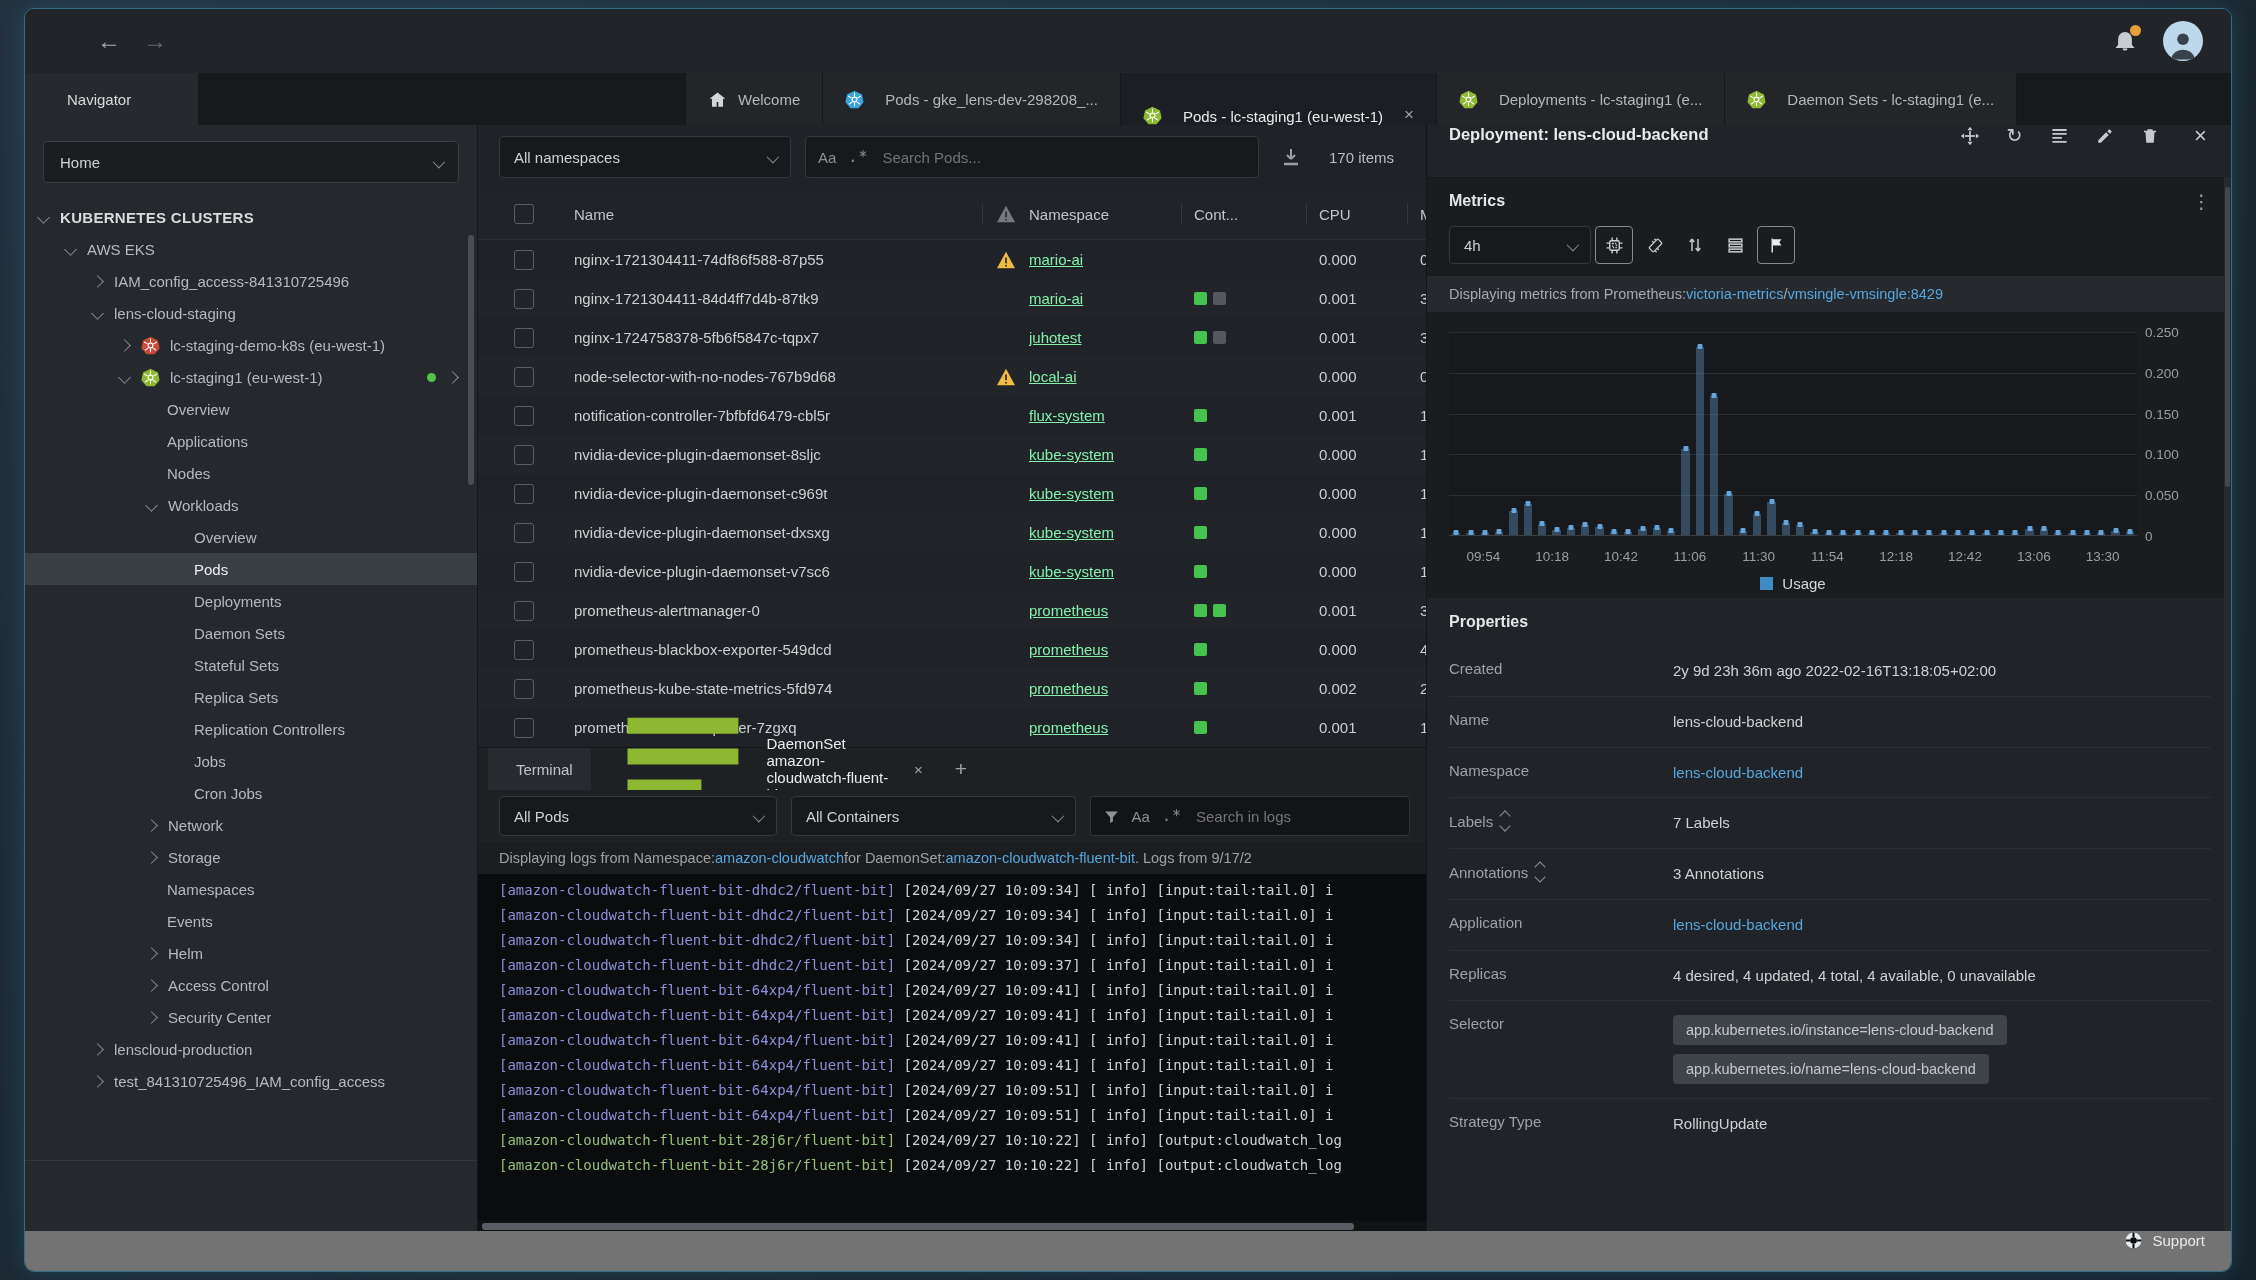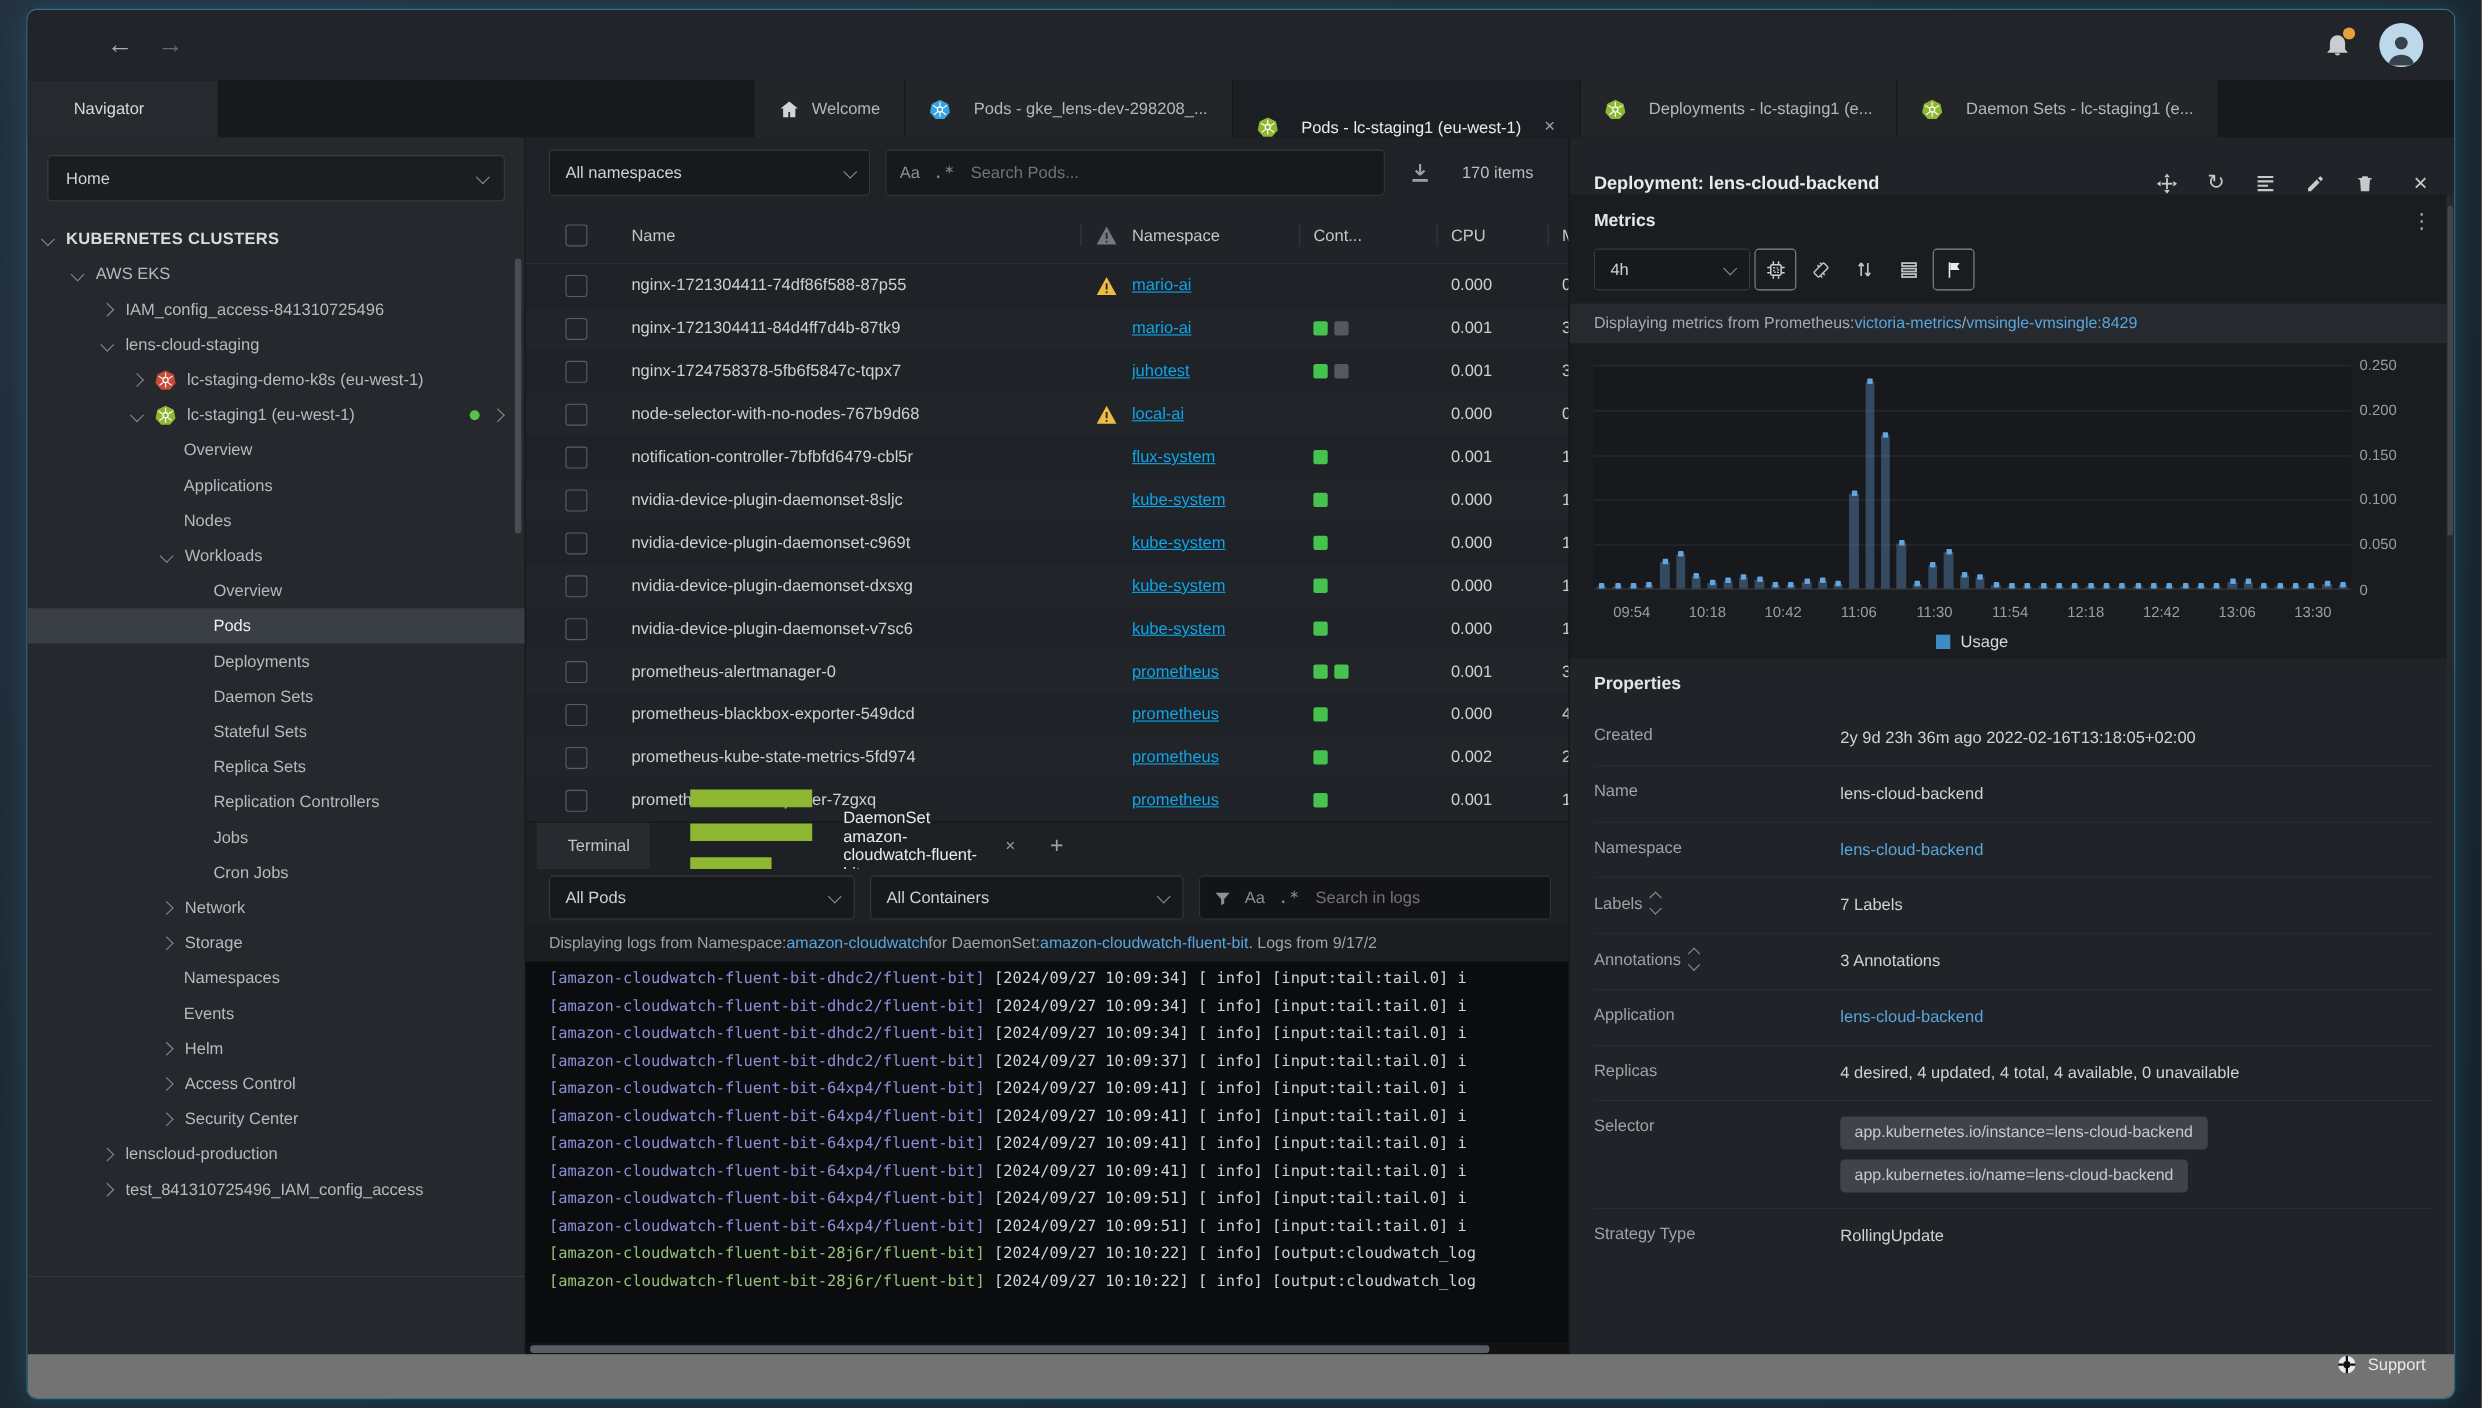--- a/index.html
+++ b/index.html
@@ -80,21 +80,21 @@
   .rrow:nth-child(even){background:#212428;}
   .cb{width:18px;height:18px;border:1.5px solid #5a5e64;border-radius:3px;margin-left:36px;flex:none;cursor:pointer;}
   .c-name{width:408px;padding-left:40px;white-space:nowrap;overflow:hidden;flex:none;}
   .c-warn{width:46px;flex:none;display:flex;justify-content:center;}
   .c-ns{width:152px;flex:none;white-space:nowrap;overflow:hidden;}
   .c-cont{width:112px;flex:none;display:flex;gap:6px;align-items:center;}
   .c-cpu{width:88px;flex:none;}
   .c-mem{width:90px;flex:none;white-space:nowrap;overflow:hidden;}
   .hdiv{border-left:1px solid #35383d;height:20px;}
   .thead .c-warn,.thead .c-cont,.thead .c-cpu,.thead .c-mem{position:relative;}
-  .nslink{color:#0ea5e9;text-decoration:underline;cursor:pointer;}
+  .nslink{color:#86efac;text-decoration:underline;cursor:pointer;}
   .sq{width:13px;height:13px;border-radius:2px;}
   .sq.green{background:#46c24e;}
   .sq.grey{background:#55585e;}
   .warn-tri{width:20px;height:18px;}
   
   .dock{flex:1;display:flex;flex-direction:column;min-height:0;border-top:1px solid #141619;}
   .dock-tabs{height:42px;background:#1e2124;display:flex;align-items:stretch;flex:none;font-size:15px;}
   .dtab{display:flex;align-items:center;gap:10px;padding:0 18px;cursor:pointer;color:#c2c5c8;}
   .dtab.term{background:#272a2e;margin-left:10px;}
   .dtab.active{color:#e9ebed;}
@@ -109,21 +109,21 @@
   .logs{flex:1;background:#0a0c0e;font-family:"DejaVu Sans Mono",monospace;font-size:14px;line-height:25px;
     padding:4px 0 0 21px;overflow:hidden;white-space:nowrap;position:relative;}
   .logline{height:25px;overflow:hidden;}
   .lp-purple{color:#8d90d8;}
   .lp-green{color:#97c07a;}
   .lbody{color:#ced1d5;}
   .hscroll{height:10px;background:#101214;position:relative;flex:none;}
   .hthumb{position:absolute;left:4px;top:2px;height:7px;width:92%;background:#595d63;border-radius:3px;}
   
   .rpanel{width:804px;flex:none;background:#202327;border-left:1px solid #121417;display:flex;flex-direction:column;position:relative;overflow:hidden;}
-  .rp-head{height:52px;display:flex;align-items:flex-end;padding:0 20px 0 22px;flex:none;border-bottom:1px solid #16181b;}
+  .rp-head{height:52px;display:flex;align-items:flex-start;padding:0 20px 0 22px;flex:none;border-bottom:1px solid #16181b;}
   .rp-title{font-size:16.5px;font-weight:700;color:#e8eaec;white-space:nowrap;}
   .rp-icons{margin-left:auto;display:flex;align-items:center;gap:24px;color:#c6c9cd;}
   .rp-icons .ic{width:21px;height:21px;cursor:pointer;display:flex;align-items:center;justify-content:center;font-size:19px;}
   .metrics{background:#1a1d20;flex:none;padding-bottom:6px;}
   .m-head{height:46px;display:flex;align-items:center;padding:0 20px 0 22px;}
   .m-title{font-size:16px;font-weight:700;color:#e4e6e8;}
   .kebab{margin-left:auto;color:#9ea2a7;font-size:19px;cursor:pointer;}
   .m-controls{display:flex;align-items:center;gap:4px;padding:2px 22px 12px;}
   .sel-range{width:112px;height:36px;}
   .mbtn{width:36px;height:36px;border-radius:4px;display:flex;align-items:center;justify-content:center;cursor:pointer;color:#c2c5c9;}

